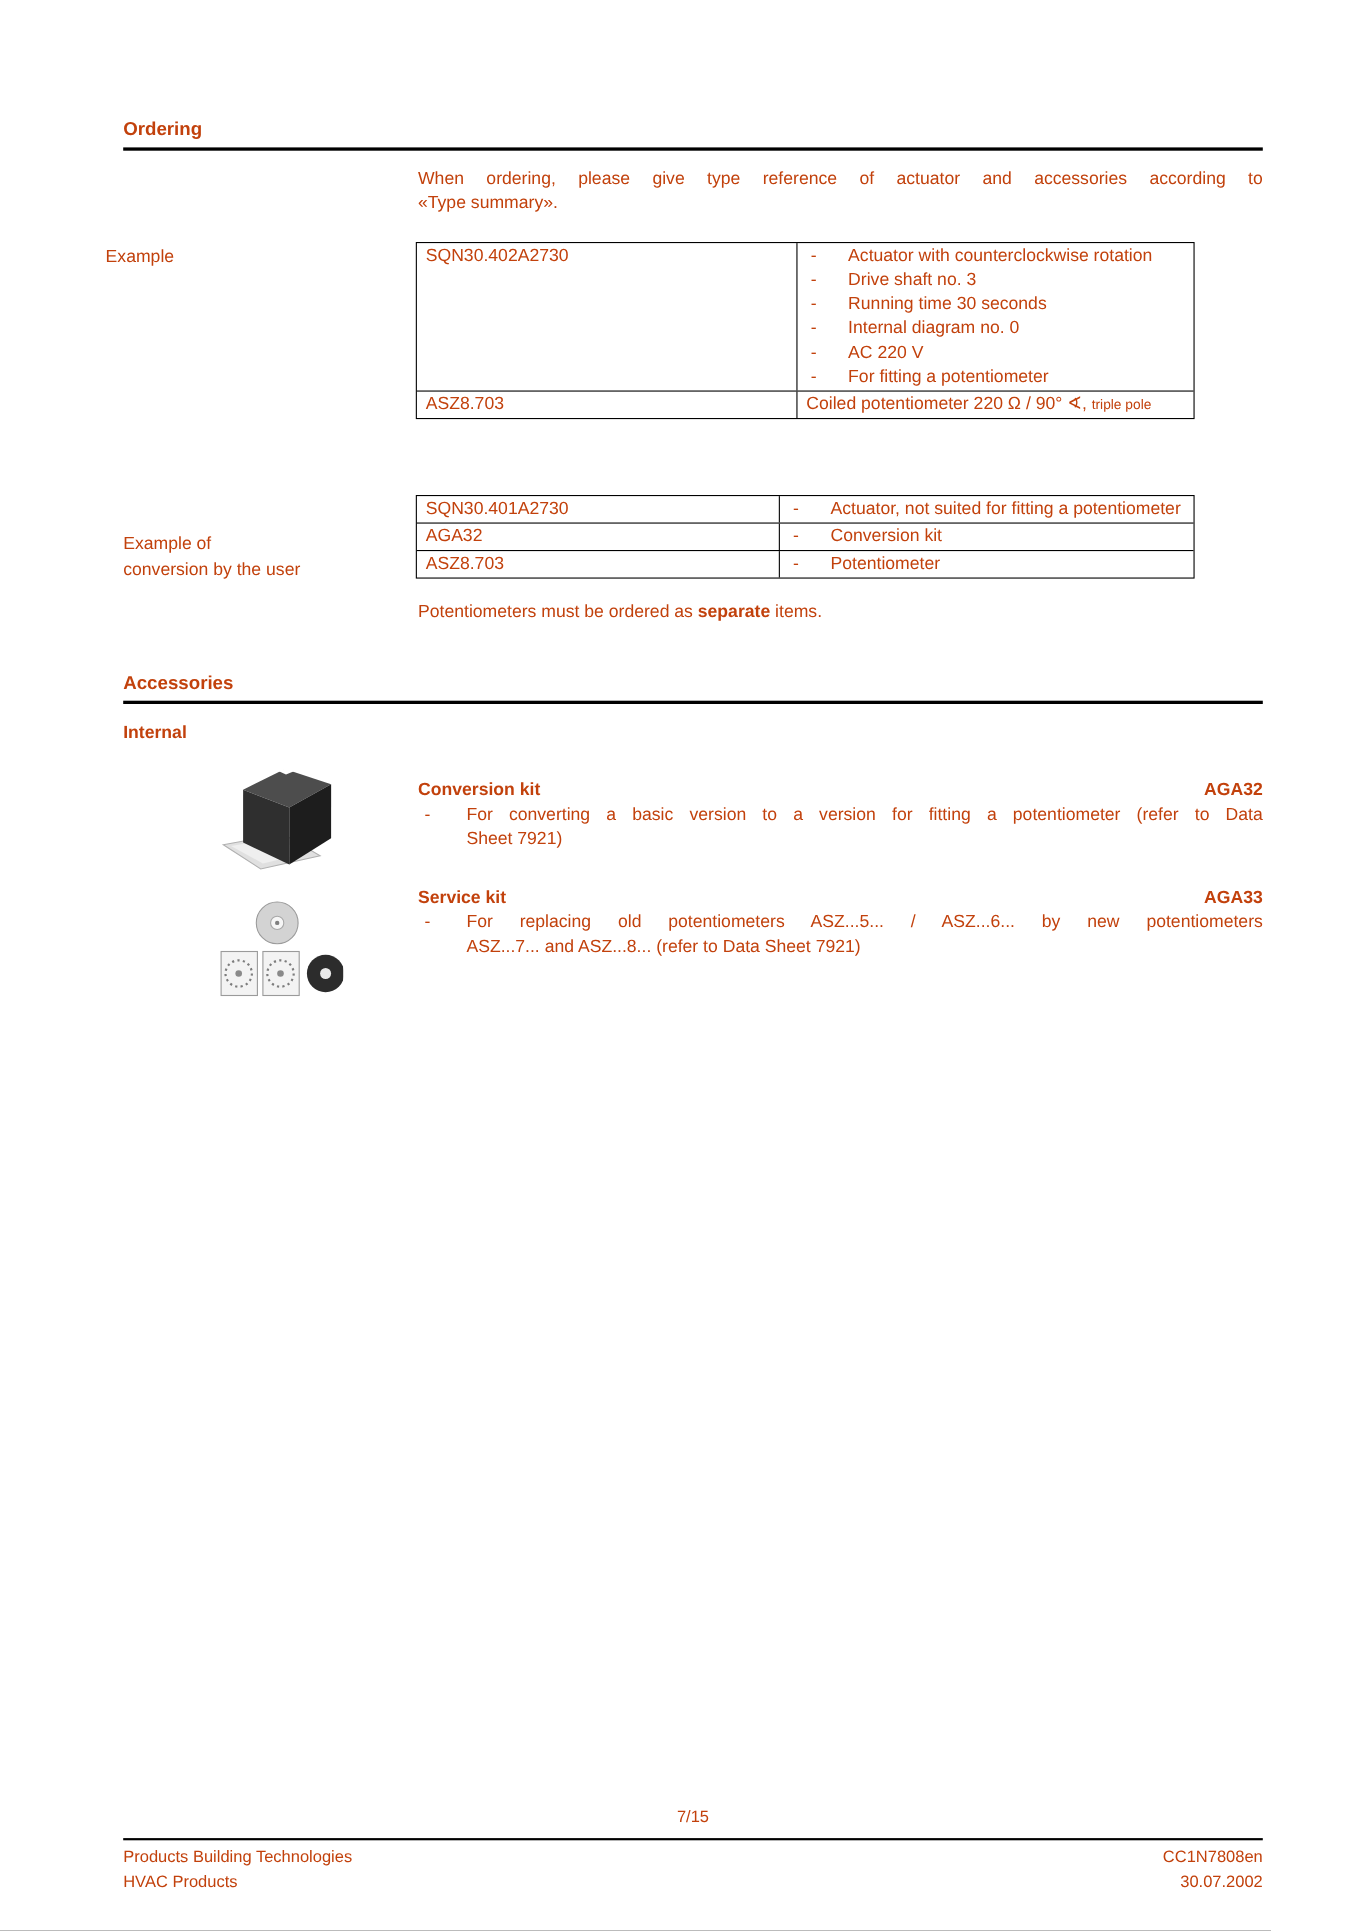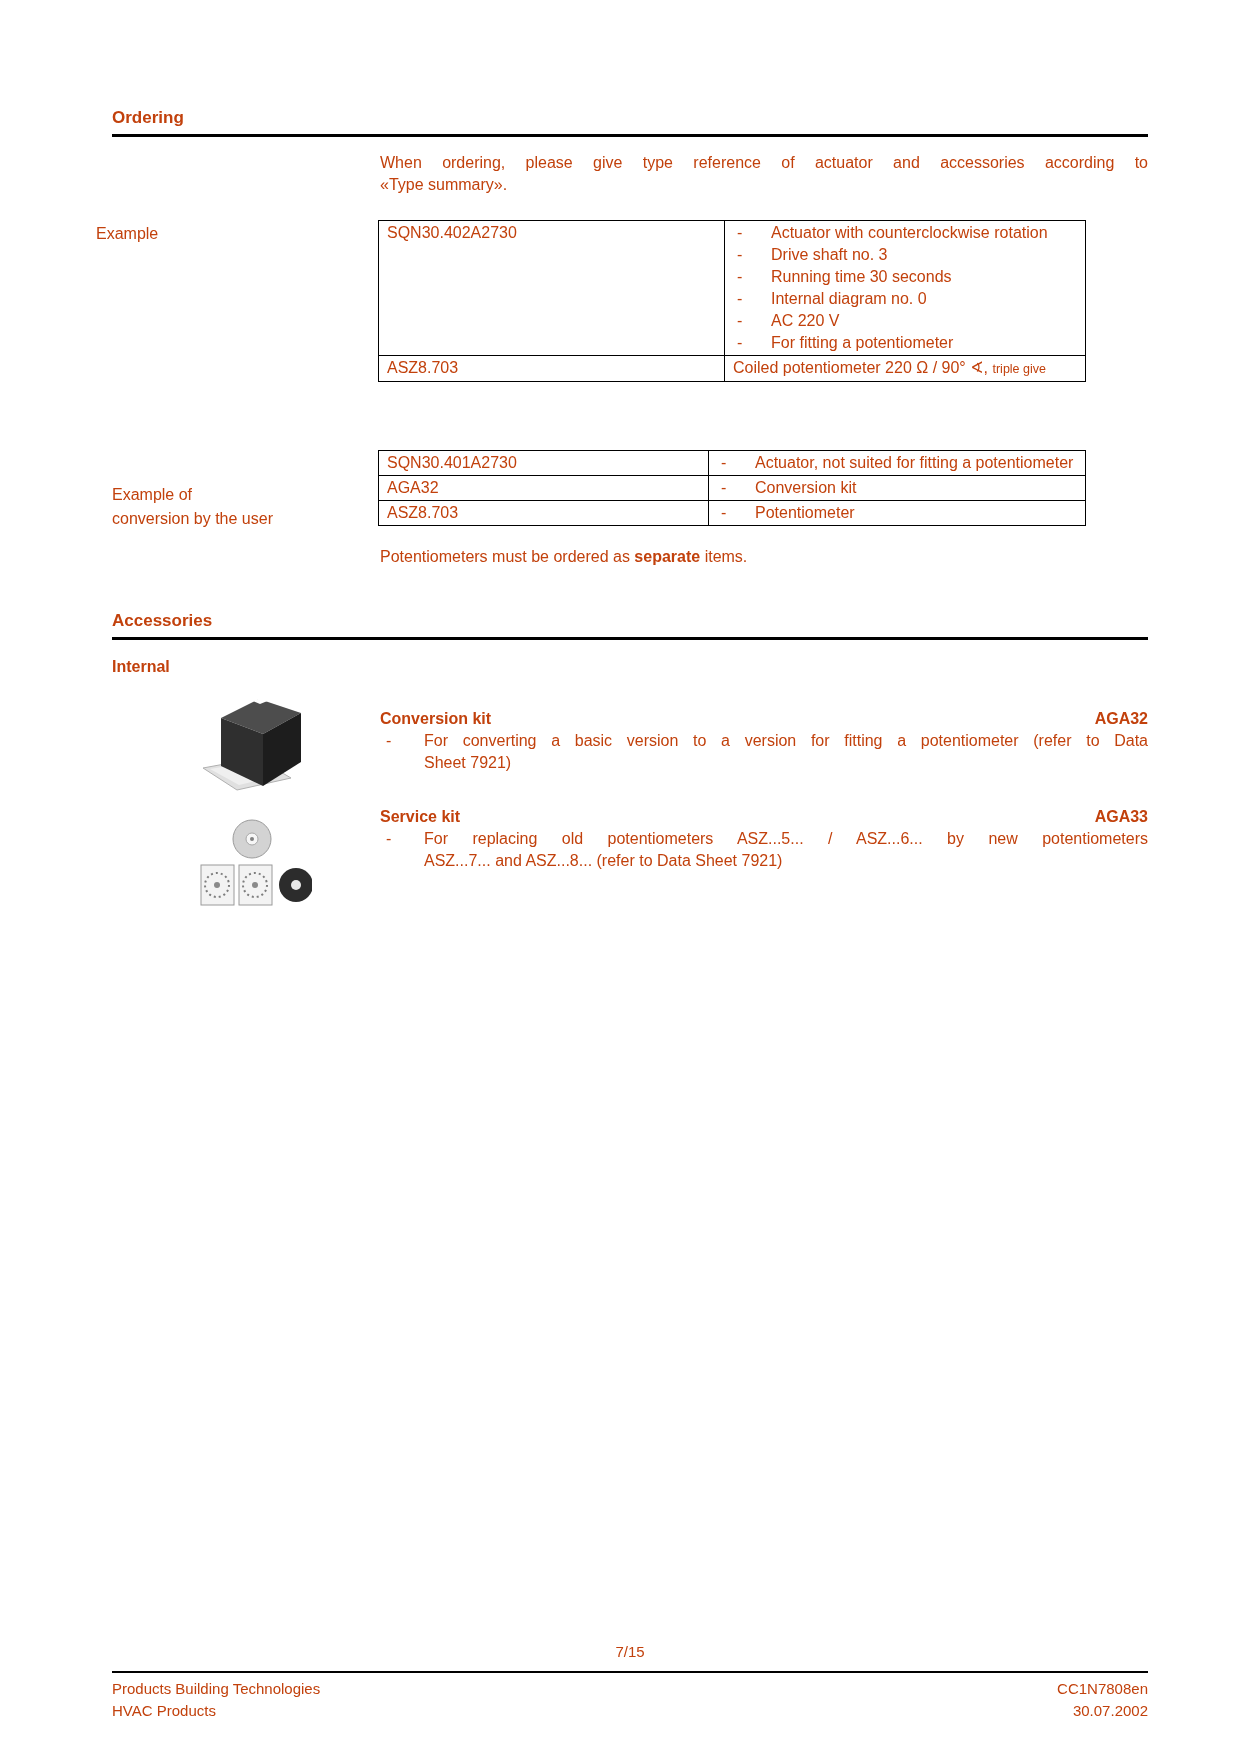--- a/index.html
+++ b/index.html
@@ -81,21 +81,21 @@
         <div class="bline">
           <span class="bdash">-</span>
           <span class="btxt">For fitting a potentiometer</span>
         </div>
       </div>
     </div>
     <div class="trow">
       <div class="cell-l">ASZ8.703</div>
       <div class="cell-r padded">
         <span>Coiled potentiometer 220 Ω / 90° ∢,</span>
-        <span class="small-note">triple give</span>
+        <span class="small-note">triple pole</span>
       </div>
     </div>
   </div>
 
   <div class="abs" style="left:112px; top:451px; line-height:24px;margin-top:32px;">
     <div>Example of</div>
     <div>conversion by the user</div>
   </div>
 
   <div class="abs tbl tbl2" style="top:450px;">

